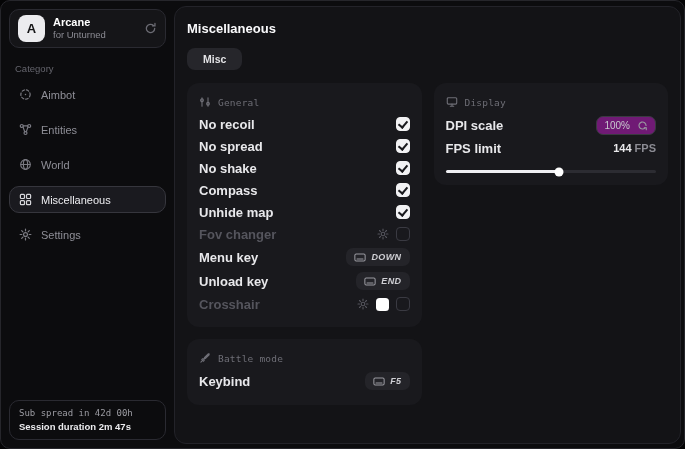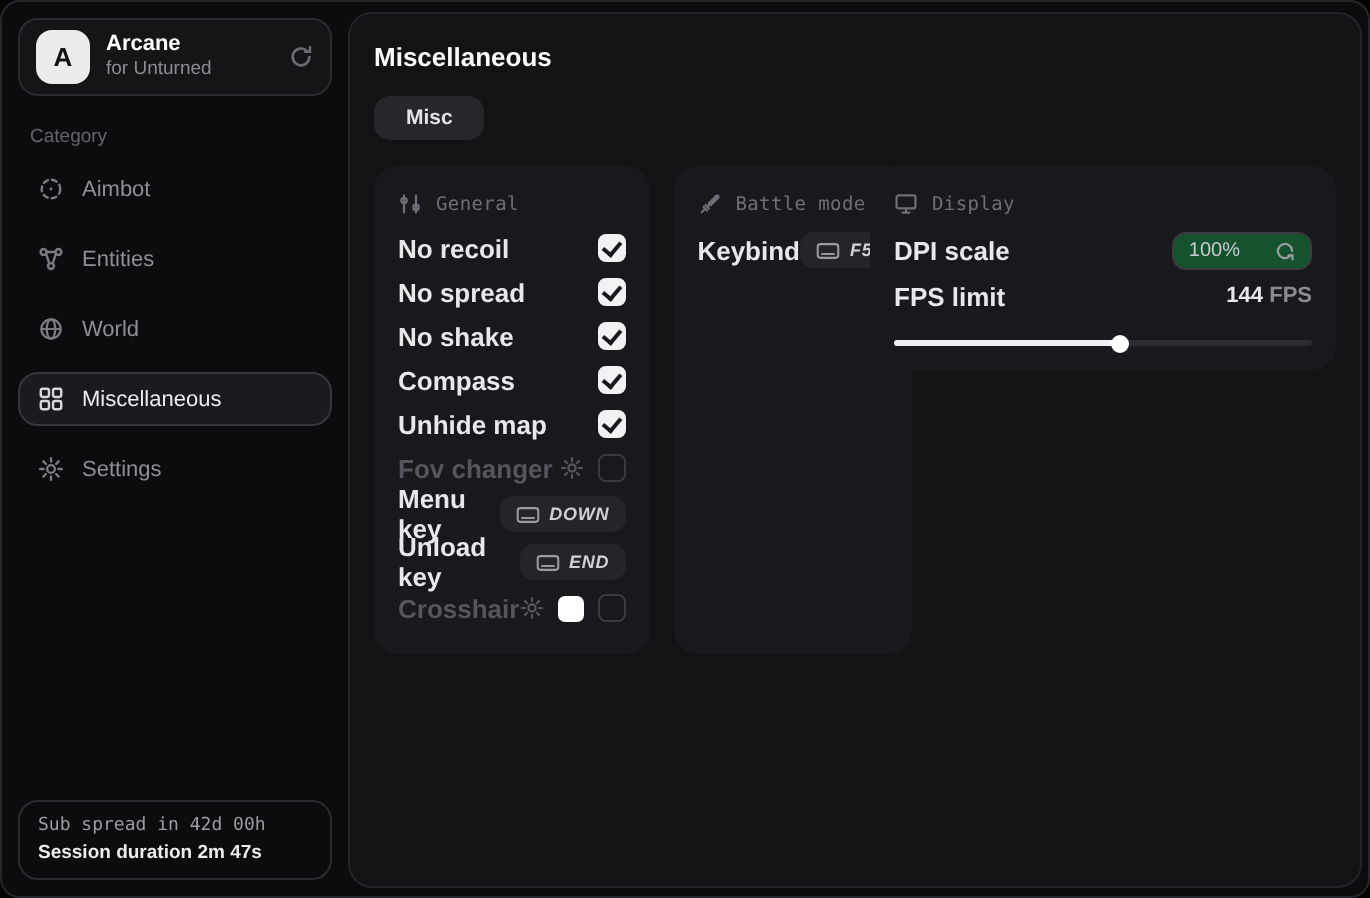--- a/index.html
+++ b/index.html
@@ -29,21 +29,21 @@
   .status-line1{font-family:"DejaVu Sans Mono",monospace;font-size:9px;color:#9c9ca3;white-space:nowrap;}
   .status-line2{font-size:9.5px;font-weight:bold;color:#ececef;margin-top:3px;white-space:nowrap;}
 
   
   .main{position:absolute;left:173px;top:5px;width:507px;height:438px;box-sizing:border-box;
     background:#131316;border:1px solid #232329;border-radius:12px;padding:14px 12px;}
   .main-title{font-size:13px;font-weight:bold;color:#fafafc;}
   .tab-pill{display:inline-flex;margin-top:12px;background:#26262b;border-radius:8px;
     padding:5px 16px;font-size:10.5px;font-weight:600;color:#e3e3e6;}
   .columns{display:flex;gap:12px;margin-top:13px;align-items:flex-start;}
-  .col{width:236px;display:flex;flex-direction:row;gap:12px;box-sizing:border-box;}
+  .col{width:236px;display:flex;flex-direction:column;gap:12px;box-sizing:border-box;}
   .card{background:#19191d;border-radius:12px;padding:10px 12px 12px 12px;box-sizing:border-box;width:100%;}
   .card-header{display:flex;align-items:center;gap:7px;font-family:"DejaVu Sans Mono",monospace;
     font-size:9.5px;color:#6e6e76;margin:3px 0 5px 0;letter-spacing:0.2px;}
   .card-header .hicon{display:flex;color:#6e6e76;}
   .row{display:flex;align-items:center;height:22px;}
   .row.tall{height:24px;}
   .row-label{font-size:13px;font-weight:600;color:#e8e8eb;}
   .row.dim .row-label{color:#55555d;}
   .controls{margin-left:auto;display:flex;align-items:center;gap:7px;}
   .gear{display:flex;color:#55555d;}
@@ -53,21 +53,21 @@
   .checkbox.checked{background:#f2f2f4;border-color:#f2f2f4;}
   .checkbox.checked::after{content:"";position:absolute;left:3.5px;top:1px;width:4px;height:7px;
     border:solid #19191d;border-width:0 2px 2px 0;transform:rotate(40deg);}
 
   .keybtn{display:inline-flex;align-items:center;gap:5px;background:#242429;border-radius:7px;
     padding:4px 8px;font-size:9px;font-weight:bold;color:#cfcfd4;letter-spacing:0.4px;font-style:italic;}
   .keybtn .kicon{display:flex;color:#9a9aa1;}
 
   .swatch{width:13px;height:13px;border-radius:3.5px;background:#ffffff;}
 
-  .dpi-pill{display:inline-flex;align-items:center;gap:17px;margin-left:auto;background:#14532d;
+  .dpi-pill{display:inline-flex;align-items:center;gap:7px;margin-left:auto;background:#701a75;
     border:1px solid #3a3a41;border-radius:7px;padding:3px 7px;font-size:10px;color:#c9c9cf;}
   .dpi-pill .picon{display:flex;color:#9a9aa1;}
   .fps-value{margin-left:auto;font-size:11px;font-weight:bold;color:#e8e8eb;}
   .fps-unit{color:#8b8b93;font-weight:bold;}
   .slider{position:relative;height:3px;background:#2c2c32;border-radius:2px;margin-top:11px;}
   .slider-fill{height:100%;background:#f0f0f3;border-radius:2px;}
   .slider-thumb{position:absolute;top:50%;transform:translate(-50%,-50%);width:9px;height:9px;
     border-radius:50%;background:#ffffff;}
 </style>
 </head>

